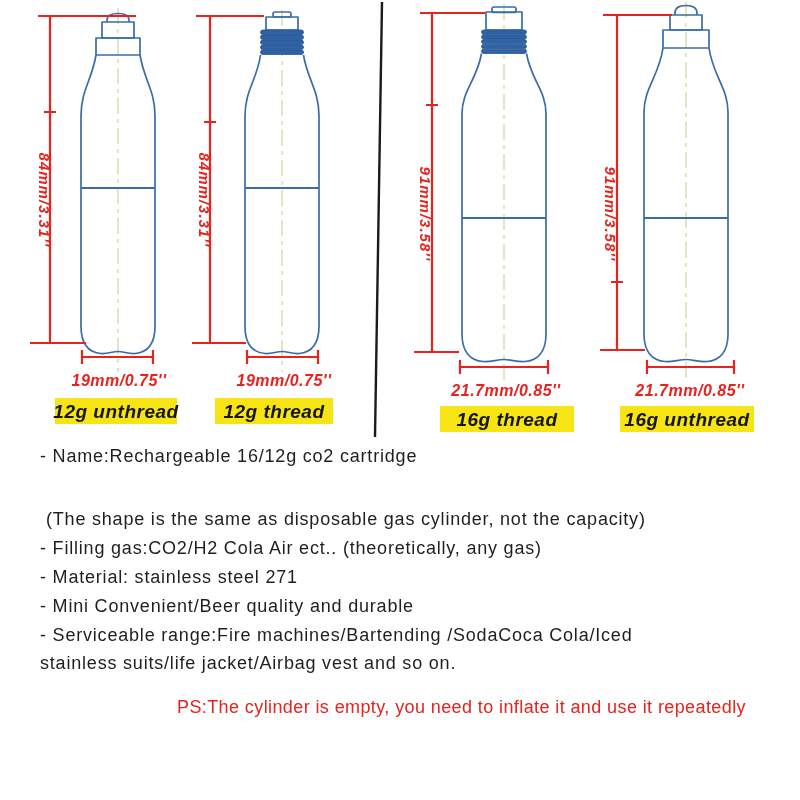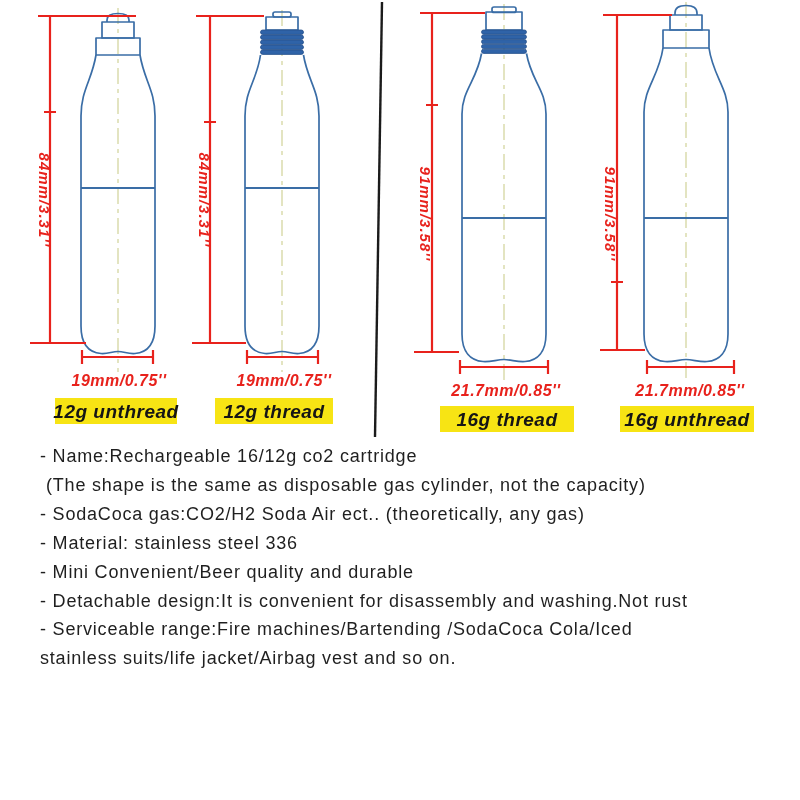--- a/index.html
+++ b/index.html
@@ -17,21 +17,21 @@
   .divider  { stroke:#1b1b1b; stroke-width:2.4; }
 
   .dim-v  { font:italic bold 15px "Liberation Sans", sans-serif; fill:#e8221c; letter-spacing:1px; }
   .dim-h  { font:italic bold 16px "Liberation Sans", sans-serif; fill:#e8221c; letter-spacing:0.5px; }
   .tagbox { fill:#f7e414; }
   .tagtxt { font:italic bold 19px "Liberation Sans", sans-serif; fill:#151515; letter-spacing:0.5px; }
 
   
   .desc { position:absolute; left:0; top:440px; width:760px; padding:2px 0 0 40px; box-sizing:border-box; }
   .dline { font-size:18px; line-height:28.9px; letter-spacing:0.8px; color:#1f1f1f; white-space:nowrap; }
-  .dline.indent { padding-left:6px; }
+  .dline.indent { padding-left:6px;margin-top:34px; }
   .ps { margin-top:19px; padding-left:137px; font-size:18px; letter-spacing:0.4px;
         color:#e8221c; white-space:nowrap; }
 </style>
 </head>
 <body>
 
 <div class="page">
 
   <svg width="800" height="440" viewBox="0 0 800 440">
 
@@ -126,21 +126,21 @@
       <g>
         <rect class="tagbox" x="620" y="406" width="134" height="26"></rect>
         <text class="tagtxt" x="687" y="425.5" text-anchor="middle">16g unthread</text>
       </g>
     </g>
   </svg>
 
   <div class="desc">
     <div class="dline">- Name:Rechargeable 16/12g co2 cartridge</div>
     <div class="dline indent">(The shape is the same as disposable gas cylinder, not the capacity)</div>
-    <div class="dline">- SodaCoca gas:CO2/H2 Soda Air ect.. (theoretically, any gas)</div>
-    <div class="dline">- Material: stainless steel 336</div>
+    <div class="dline">- Filling gas:CO2/H2 Cola Air ect.. (theoretically, any gas)</div>
+    <div class="dline">- Material: stainless steel 271</div>
     <div class="dline">- Mini Convenient/Beer quality and durable</div>
-    <div class="dline">- Detachable design:It is convenient for disassembly and washing.Not rust</div>
     <div class="dline">- Serviceable range:Fire machines/Bartending /SodaCoca Cola/Iced</div>
     <div class="dline">stainless suits/life jacket/Airbag vest and so on.</div>
+    <div class="ps">PS:The cylinder is empty, you need to inflate it and use it repeatedly</div>
   </div>
 
 </div>
 
 </body></html>

